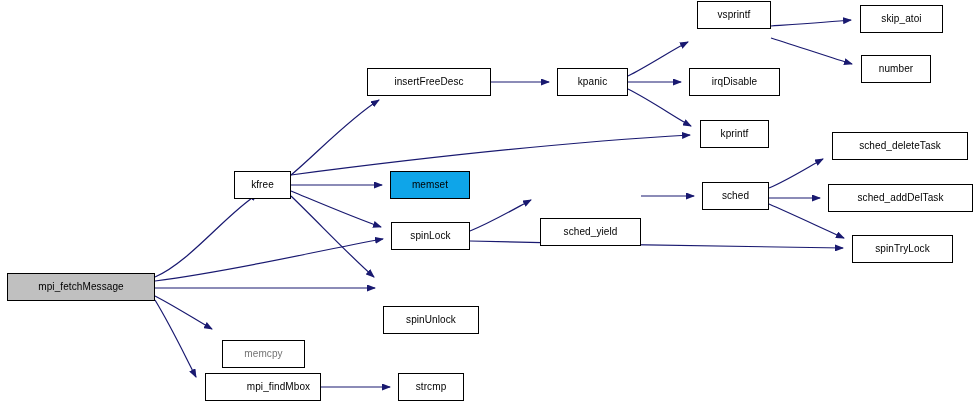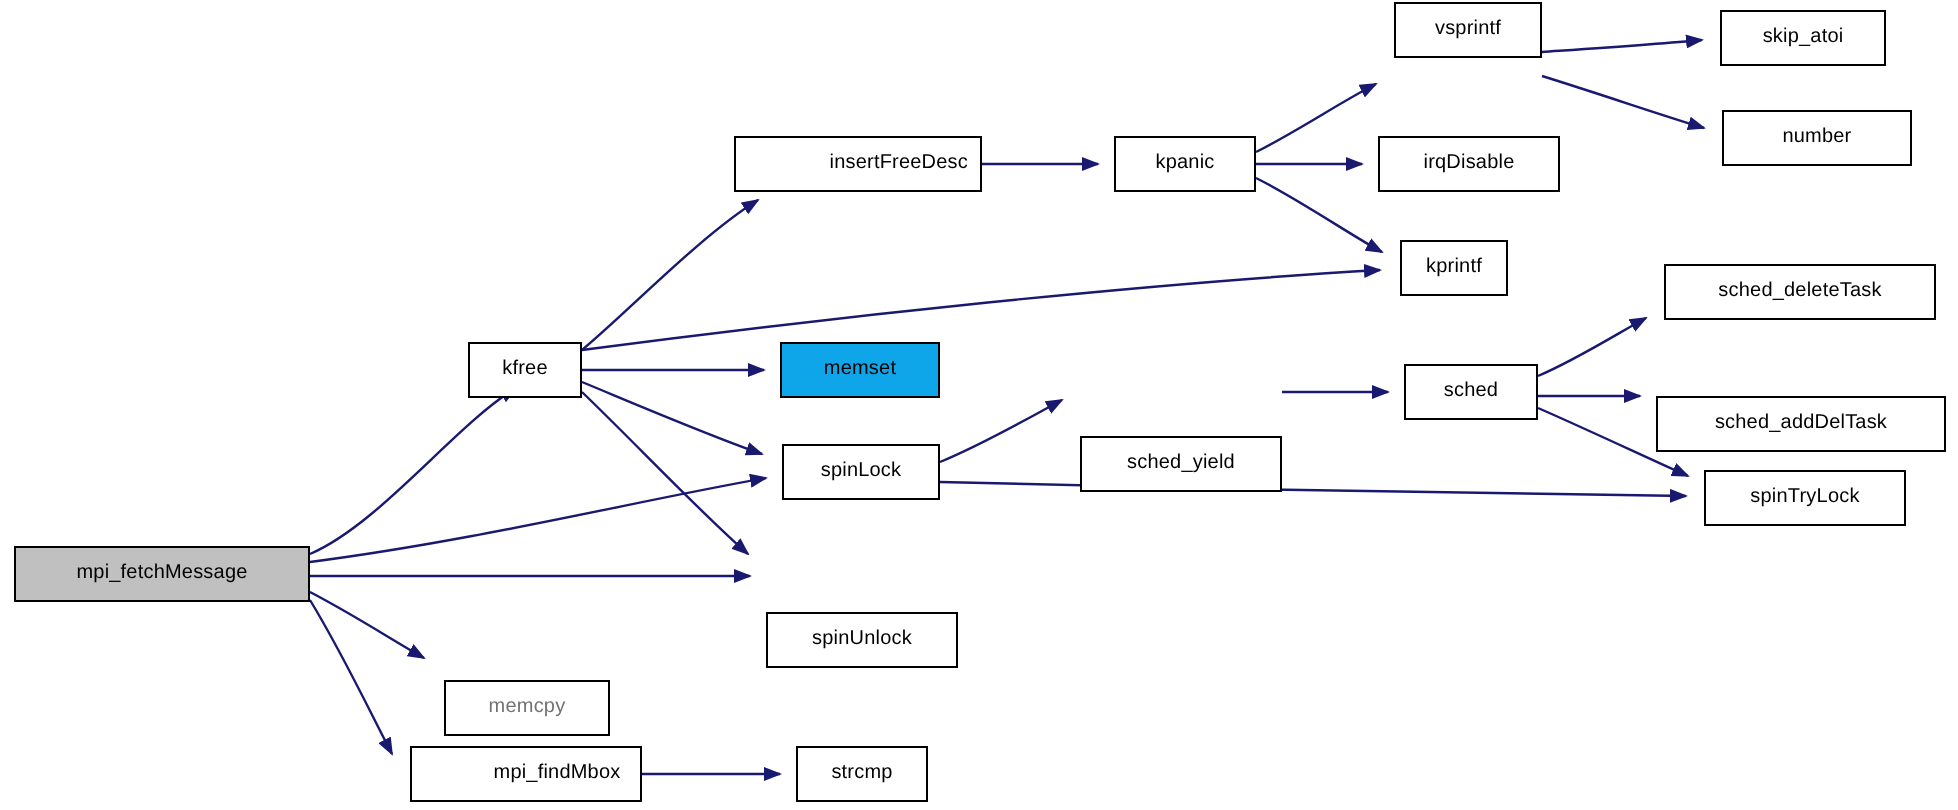--- a/index.html
+++ b/index.html
@@ -93,21 +93,21 @@
       </div>
       <div class="gnode" style="left: 234px; top: 171px; width: 57px; height: 28px; border-color: rgb(0, 0, 0); background: rgb(255, 255, 255); color: rgb(0, 0, 0);">
         <span class="gnode-label">kfree</span>
       </div>
       <div class="gnode" style="left: 222px; top: 340px; width: 83px; height: 28px; border-color: rgb(0, 0, 0); background: rgb(255, 255, 255); color: #737373; text-align: right;">
         <span class="gnode-label">memcpy</span>
       </div>
       <div class="gnode" style="left: 205px; top: 373px; width: 116px; height: 28px; border-color: rgb(0, 0, 0); background: rgb(255, 255, 255); color: rgb(0, 0, 0); padding-left: 31px;">
         <span class="gnode-label">mpi_findMbox</span>
       </div>
-      <div class="gnode" style="left: 367px; top: 68px; width: 124px; height: 28px; border-color: rgb(0, 0, 0); background: rgb(255, 255, 255); color: rgb(0, 0, 0); justify-content: flex-end;">
+      <div class="gnode" style="left: 367px; top: 68px; width: 124px; height: 28px; border-color: rgb(0, 0, 0); background: rgb(255, 255, 255); color: rgb(0, 0, 0);">
         <span class="gnode-label">insertFreeDesc</span>
       </div>
       <div class="gnode" style="left: 390px; top: 171px; width: 80px; height: 28px; border-color: rgb(0, 0, 0); background: #0ea5e9; color: rgb(0, 0, 0);">
         <span class="gnode-label">memset</span>
       </div>
       <div class="gnode" style="left: 391px; top: 222px; width: 79px; height: 28px; border-color: rgb(0, 0, 0); background: rgb(255, 255, 255); color: rgb(0, 0, 0);">
         <span class="gnode-label">spinLock</span>
       </div>
       <div class="gnode" style="left: 383px; top: 273px; width: 96px; height: 28px; border-color: rgb(0, 0, 0); background: rgb(255, 255, 255); color: rgb(0, 0, 0); margin-top: 33px;">
         <span class="gnode-label">spinUnlock</span>
@@ -120,36 +120,36 @@
       </div>
       <div class="gnode" style="left: 540px; top: 182px; width: 101px; height: 28px; border-color: rgb(0, 0, 0); background: rgb(255, 255, 255); color: rgb(0, 0, 0); margin-top: 36px;">
         <span class="gnode-label">sched_yield</span>
       </div>
       <div class="gnode" style="left: 697px; top: 1px; width: 74px; height: 28px; border-color: rgb(0, 0, 0); background: rgb(255, 255, 255); color: rgb(0, 0, 0);">
         <span class="gnode-label">vsprintf</span>
       </div>
       <div class="gnode" style="left: 689px; top: 68px; width: 91px; height: 28px; border-color: rgb(0, 0, 0); background: rgb(255, 255, 255); color: rgb(0, 0, 0);">
         <span class="gnode-label">irqDisable</span>
       </div>
-      <div class="gnode" style="left: 700px; top: 120px; width: 54px; height: 28px; border-color: rgb(0, 0, 0); background: rgb(255, 255, 255); color: rgb(0, 0, 0);">
+      <div class="gnode" style="left: 700px; top: 120px; width: 69px; height: 28px; border-color: rgb(0, 0, 0); background: rgb(255, 255, 255); color: rgb(0, 0, 0);">
         <span class="gnode-label">kprintf</span>
       </div>
       <div class="gnode" style="left: 702px; top: 182px; width: 67px; height: 28px; border-color: rgb(0, 0, 0); background: rgb(255, 255, 255); color: rgb(0, 0, 0);">
         <span class="gnode-label">sched</span>
       </div>
       <div class="gnode" style="left: 860px; top: 5px; width: 83px; height: 28px; border-color: rgb(0, 0, 0); background: rgb(255, 255, 255); color: rgb(0, 0, 0);">
         <span class="gnode-label">skip_atoi</span>
       </div>
-      <div class="gnode" style="left: 861px; top: 55px; width: 95px; height: 28px; border-color: rgb(0, 0, 0); background: rgb(255, 255, 255); color: rgb(0, 0, 0);">
+      <div class="gnode" style="left: 861px; top: 55px; width: 70px; height: 28px; border-color: rgb(0, 0, 0); background: rgb(255, 255, 255); color: rgb(0, 0, 0);">
         <span class="gnode-label">number</span>
       </div>
       <div class="gnode" style="left: 832px; top: 132px; width: 136px; height: 28px; border-color: rgb(0, 0, 0); background: rgb(255, 255, 255); color: rgb(0, 0, 0);">
         <span class="gnode-label">sched_deleteTask</span>
       </div>
-      <div class="gnode" style="left: 828px; top: 198px; width: 145px; height: 28px; border-color: rgb(0, 0, 0); background: rgb(255, 255, 255); color: rgb(0, 0, 0);">
+      <div class="gnode" style="left: 828px; top: 184px; width: 145px; height: 28px; border-color: rgb(0, 0, 0); background: rgb(255, 255, 255); color: rgb(0, 0, 0);">
         <span class="gnode-label">sched_addDelTask</span>
       </div>
       <div class="gnode" style="left: 852px; top: 235px; width: 101px; height: 28px; border-color: rgb(0, 0, 0); background: rgb(255, 255, 255); color: rgb(0, 0, 0);">
         <span class="gnode-label">spinTryLock</span>
       </div>
     </div>
 
 </div>
 
 </body></html>

